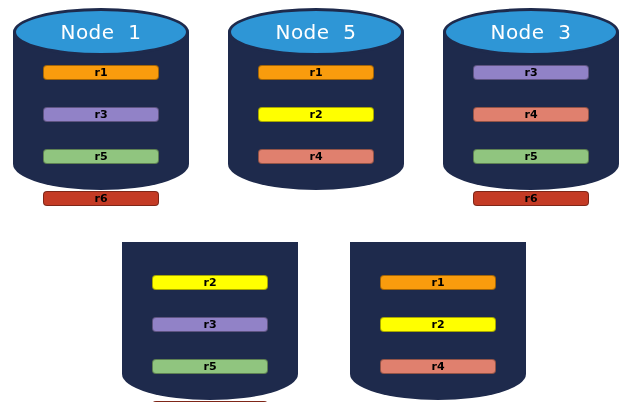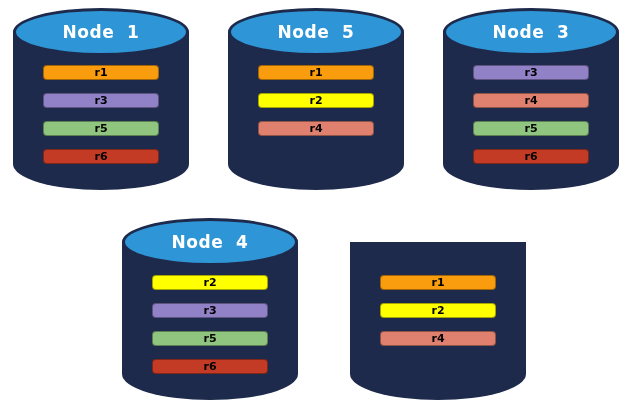--- a/index.html
+++ b/index.html
@@ -41,32 +41,32 @@
     background: var(--cyl-top, #2e96d6);
     border: 3px solid var(--cyl-body, #1e2a4c);
     border-radius: 50%;
     display: flex;
     align-items: center;
     justify-content: center;
     z-index: 2;
   }
   .node-label {
     color: var(--node-label, #ffffff);
-    font-weight: bold;
-    font-size: 17px;
+    font-weight: normal;
+    font-size: 20px;
     white-space: pre;
     letter-spacing: 0.5px;
   }
   .bars {
     position: absolute;
     top: 57px; left: 0; right: 0;
     display: flex;
     flex-direction: column;
     align-items: center;
-    gap: 13px;
+    gap: 27px;
     z-index: 3;
   }
   .bar {
     width: 116px;
     height: 15px;
     box-sizing: border-box;
     border-radius: 4px;
     border: 1px solid rgba(0,0,0,0.35);
     display: flex;
     align-items: center;
@@ -120,23 +120,20 @@
         <div class="bar" style="background: rgb(196, 59, 37);">r6</div>
       </div>
     </div>
 
   </div>
 
   <div class="row row-bottom">
 
     <div class="cylinder">
       <div class="cyl-body"></div>
-      <div class="cyl-top">
-        <span class="node-label">Node  4</span>
-      </div>
       <div class="bars">
         <div class="bar" style="background: rgb(255, 255, 0);">r2</div>
         <div class="bar" style="background: rgb(145, 130, 199);">r3</div>
         <div class="bar" style="background: rgb(144, 197, 127);">r5</div>
         <div class="bar" style="background: rgb(196, 59, 37);">r6</div>
       </div>
     </div>
 
     <div class="cylinder">
       <div class="cyl-body"></div>

